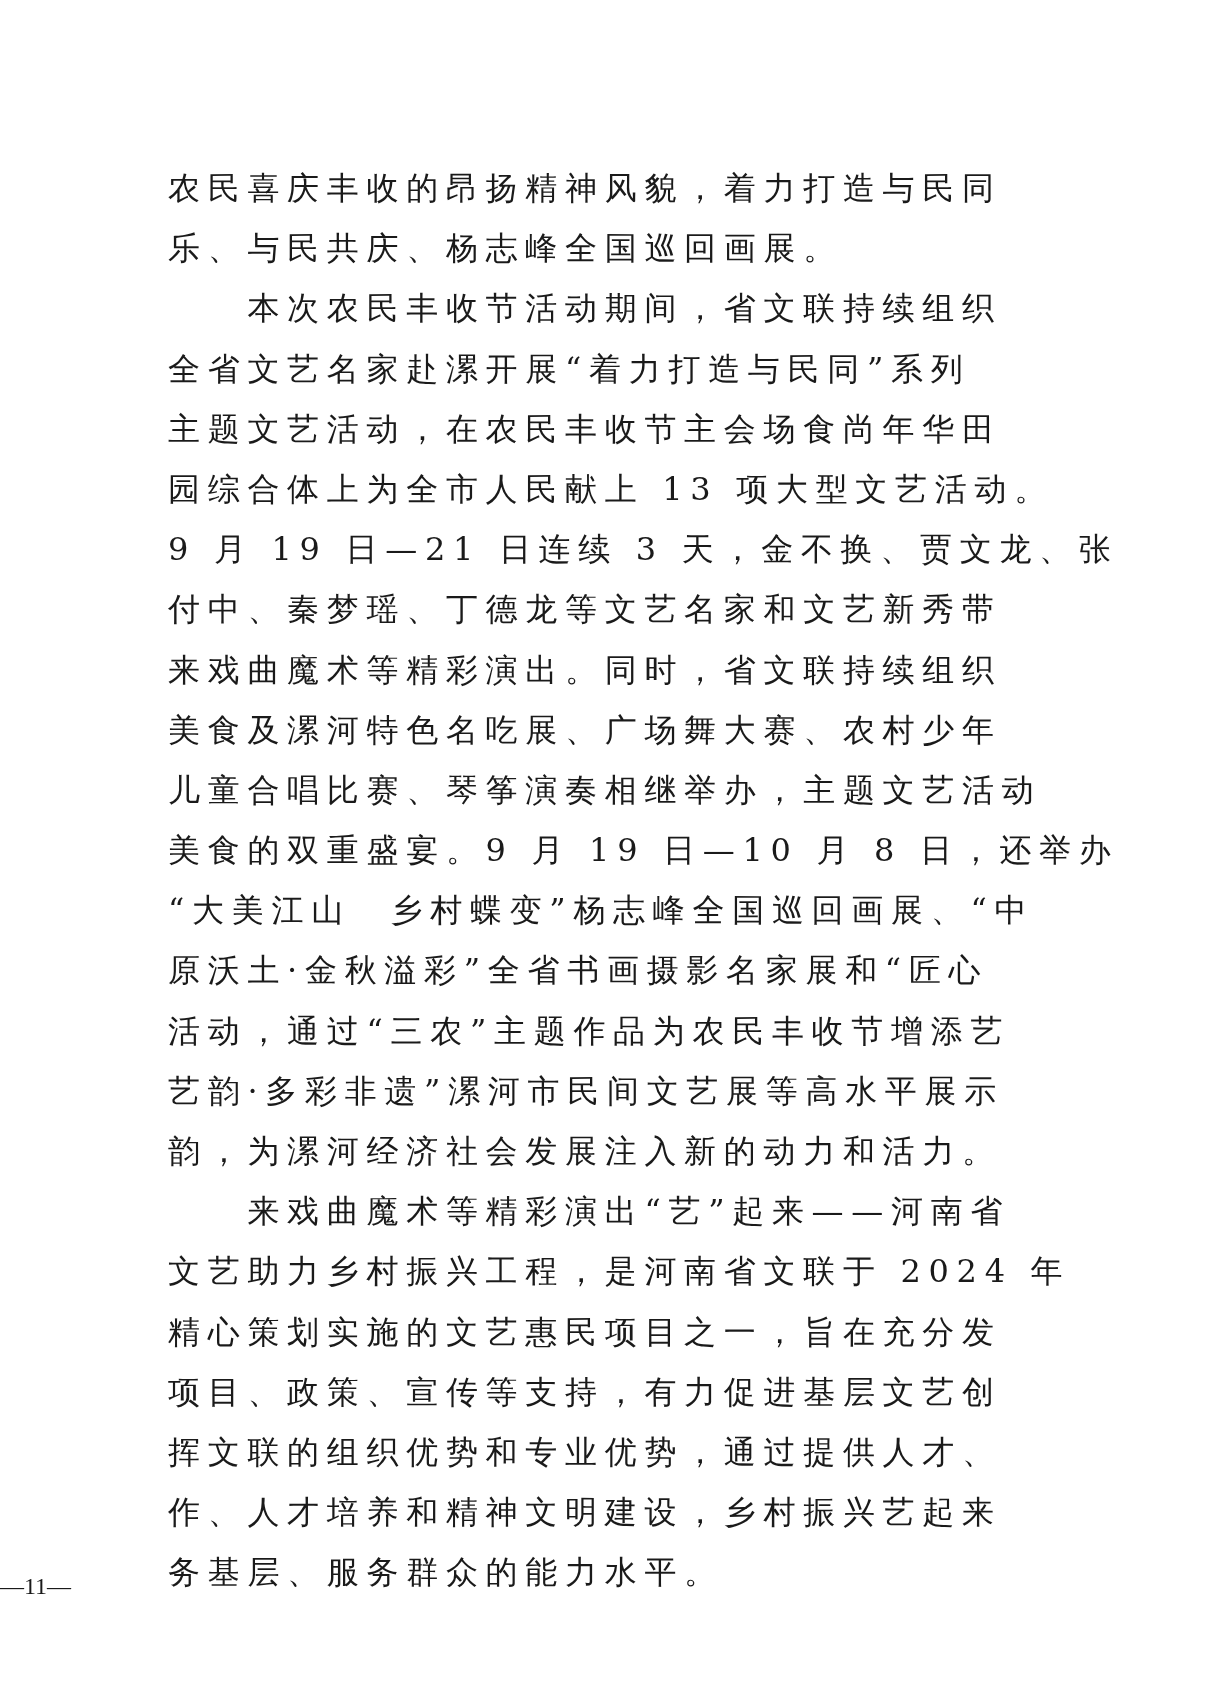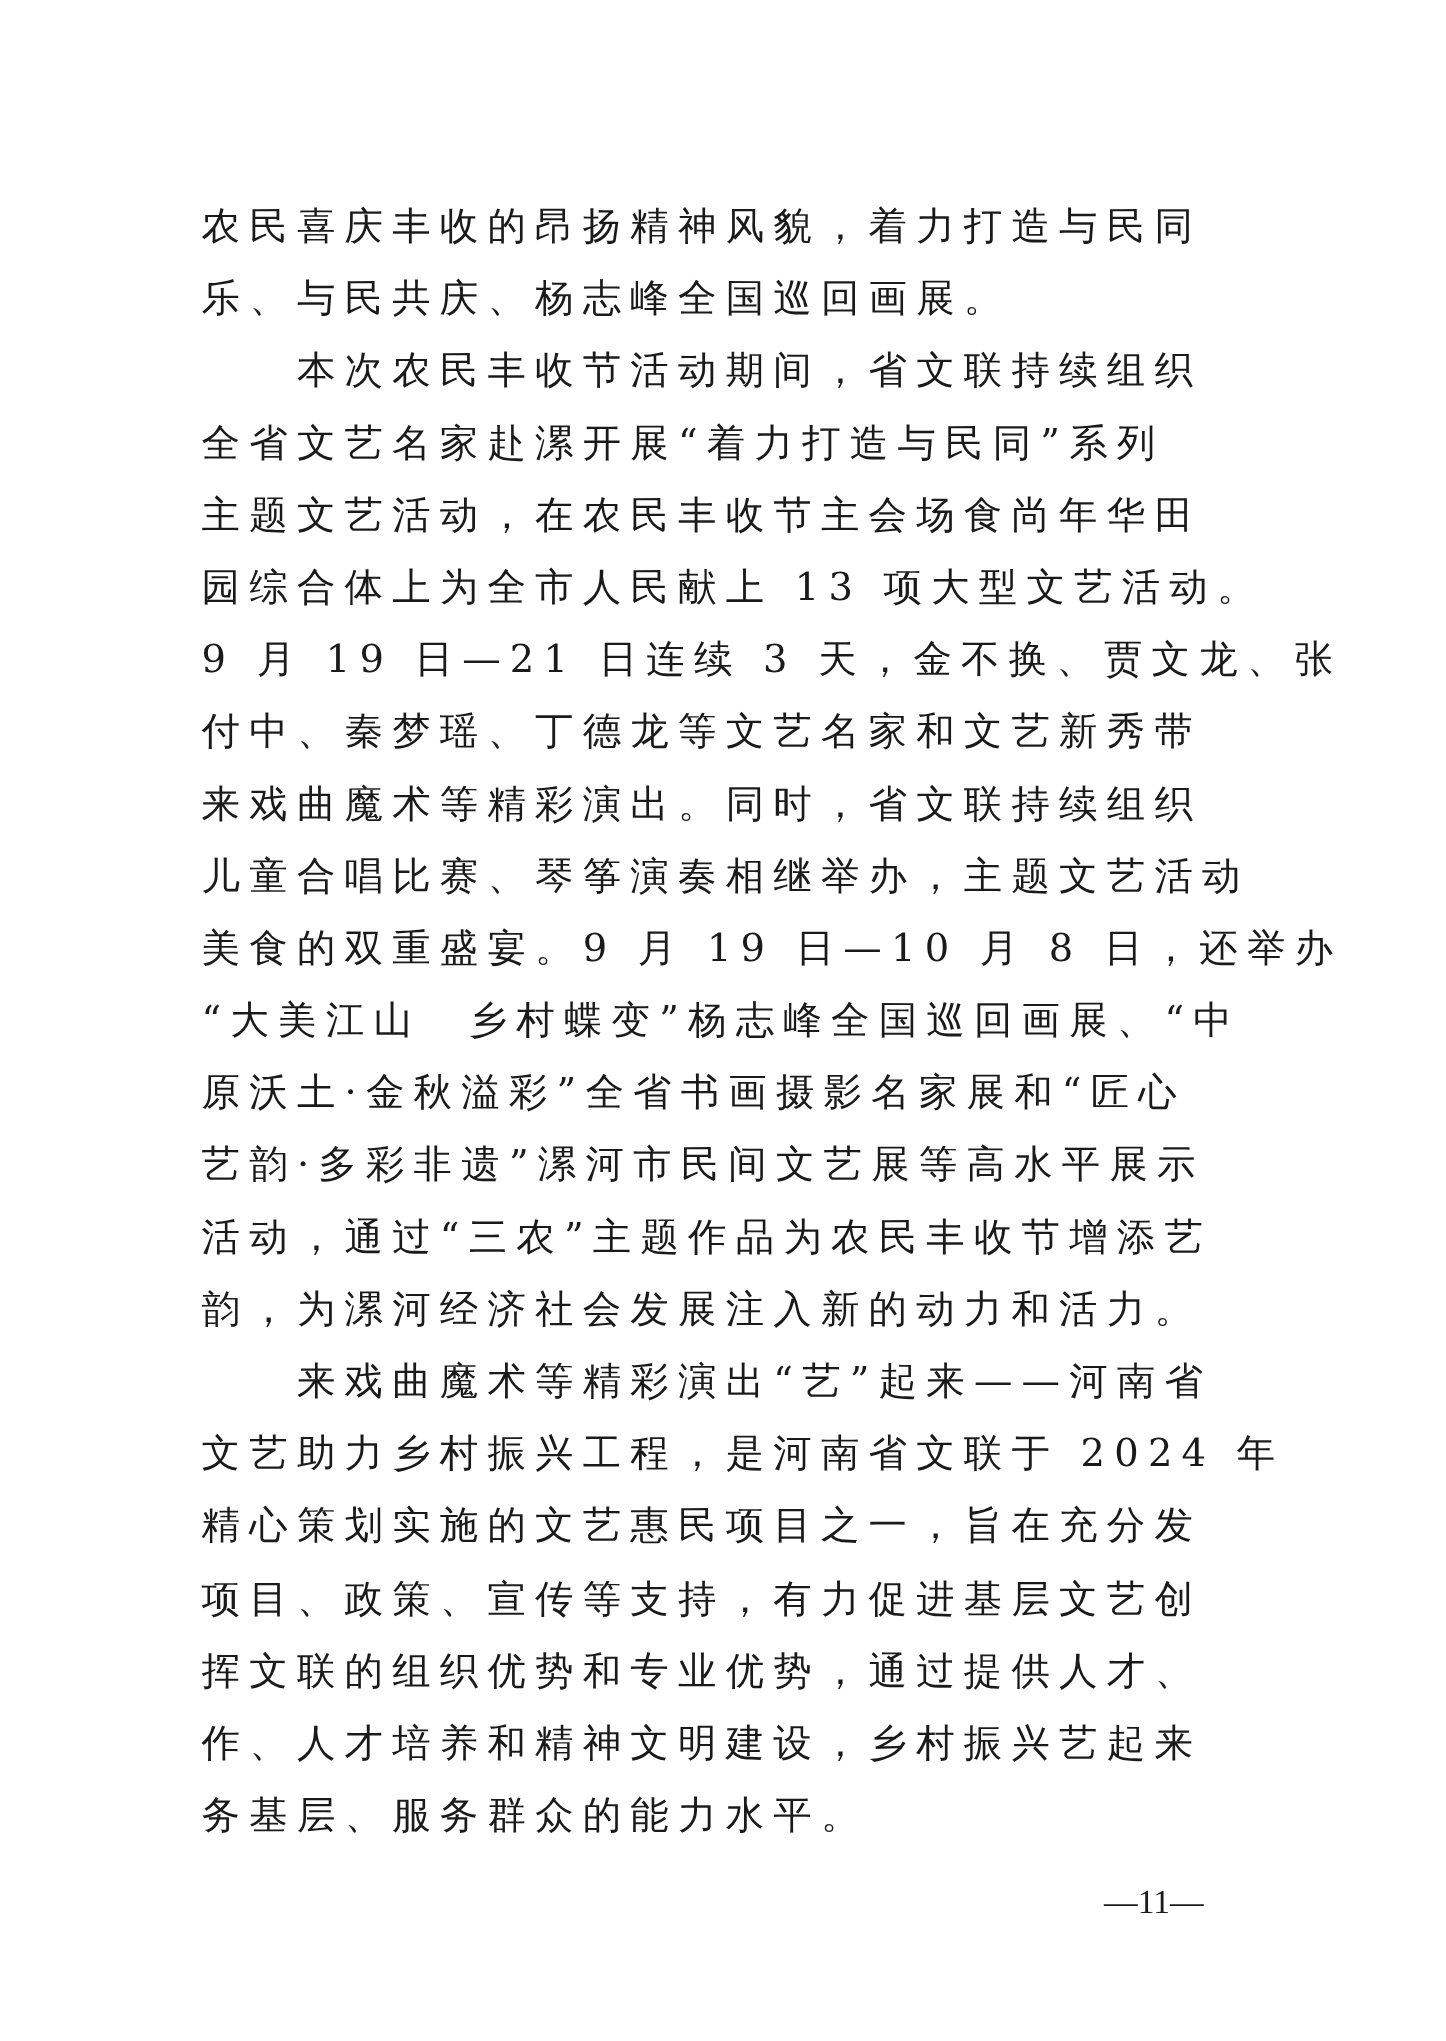--- a/index.html
+++ b/index.html
@@ -34,47 +34,48 @@
       line-height: 60.2px;
       font-size: 32px;
       letter-spacing: 7.7px;
       white-space: nowrap;
     }
     .page-number {
       position: absolute;
       left: 0;
       width: 1003px;
       top: 1566px;
-      text-align: right;
-      font-size: 28px;
+      text-align: left;
+      font-size: 24px;
       line-height: 40px;
       font-family: "Liberation Serif", "DejaVu Serif", serif;
       color: #1a1a1a;
     }
   </style>
 </head>
 <body>
 
 <div class="page">
   <div class="body-text">
     <span class="line">农民喜庆丰收的昂扬精神风貌，着力打造与民同</span>
     <span class="line">乐、与民共庆、杨志峰全国巡回画展。</span>
     <span class="line">　　本次农民丰收节活动期间，省文联持续组织</span>
     <span class="line">全省文艺名家赴漯开展“着力打造与民同”系列</span>
     <span class="line">主题文艺活动，在农民丰收节主会场食尚年华田</span>
     <span class="line">园综合体上为全市人民献上 13 项大型文艺活动。</span>
     <span class="line">9 月 19 日—21 日连续 3 天，金不换、贾文龙、张</span>
     <span class="line">付中、秦梦瑶、丁德龙等文艺名家和文艺新秀带</span>
     <span class="line">来戏曲魔术等精彩演出。同时，省文联持续组织</span>
+    <span class="line">美食及漯河特色名吃展、广场舞大赛、农村少年</span>
     <span class="line">儿童合唱比赛、琴筝演奏相继举办，主题文艺活动</span>
     <span class="line">美食的双重盛宴。9 月 19 日—10 月 8 日，还举办</span>
     <span class="line">“大美江山　乡村蝶变”杨志峰全国巡回画展、“中</span>
     <span class="line">原沃土·金秋溢彩”全省书画摄影名家展和“匠心</span>
+    <span class="line">活动，通过“三农”主题作品为农民丰收节增添艺</span>
     <span class="line">艺韵·多彩非遗”漯河市民间文艺展等高水平展示</span>
-    <span class="line">活动，通过“三农”主题作品为农民丰收节增添艺</span>
     <span class="line">韵，为漯河经济社会发展注入新的动力和活力。</span>
     <span class="line">　　来戏曲魔术等精彩演出“艺”起来——河南省</span>
     <span class="line">文艺助力乡村振兴工程，是河南省文联于 2024 年</span>
     <span class="line">精心策划实施的文艺惠民项目之一，旨在充分发</span>
     <span class="line">项目、政策、宣传等支持，有力促进基层文艺创</span>
     <span class="line">挥文联的组织优势和专业优势，通过提供人才、</span>
     <span class="line">作、人才培养和精神文明建设，乡村振兴艺起来</span>
     <span class="line">务基层、服务群众的能力水平。</span>
   </div>
 

